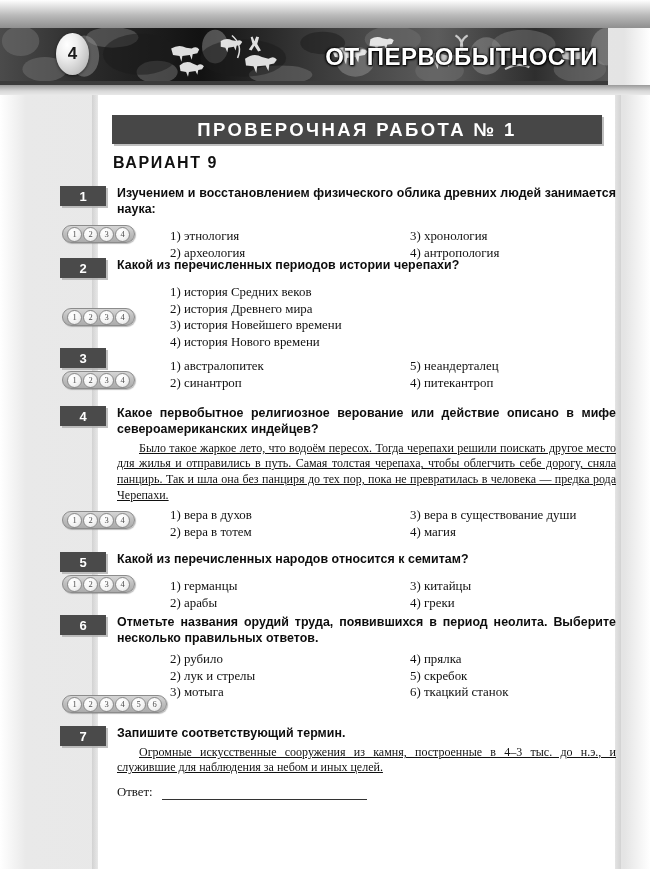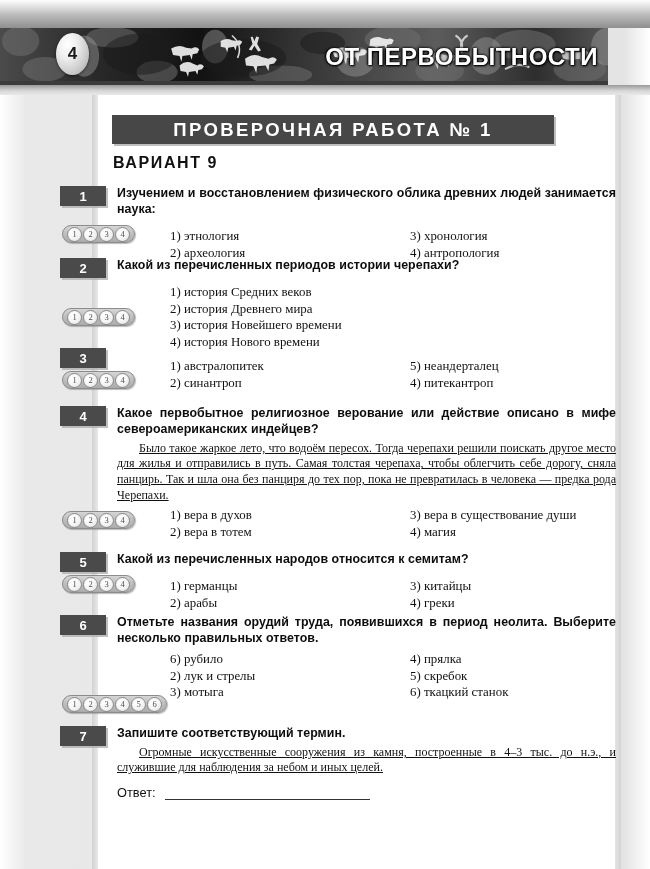--- a/index.html
+++ b/index.html
@@ -66,21 +66,21 @@
     font-size:17px; font-weight:bold; color:#1a1a1a;
     font-family:"Liberation Sans", sans-serif;
   }
   .banner-under {
     position:absolute; left:0; top:85px; width:650px; height:10px;
     background: linear-gradient(to bottom, #9a9a9a 0%, #d8d8d8 60%, #e8e8e8 100%);
   }
 
   
   .title-bar {
-    position:absolute; left:112px; top:115px; width:442px; height:29px;
+    position:absolute; left:112px; top:115px; width:490px; height:29px;
     background:#474747;
     display:flex; align-items:center; justify-content:center;
     box-shadow: 2px 2px 0 rgba(170,170,170,.75);
   }
   .title-bar span {
     color:#fff; font-size:18.5px; font-weight:bold;
     letter-spacing:2.4px; font-family:"Liberation Sans", sans-serif;
   }
   .variant {
     position:absolute; left:113px; top:154px;
@@ -140,21 +140,21 @@
     border:1px solid #8a8a8a;
     background: radial-gradient(circle at 35% 30%, #ffffff 0%, #f4f4f4 55%, #dcdcdc 100%);
     font-size:8.5px; color:#4e4e4e;
     display:flex; align-items:center; justify-content:center;
     font-family:"Liberation Serif", serif;
   }
 
   
   .answer-row {
     position:absolute; left:117px;
-    font-family:Liberation Sans, sans-serif;
+    font-family:Liberation Serif, serif;
     font-size:12.8px; color:#111;
     display:flex; align-items:flex-end; gap:9px;
   }
   .answer-line {
     display:inline-block; width:205px;
     border-bottom:1.4px solid #333; height:12px;
   }
 </style>
 </head>
 <body>
@@ -323,21 +323,21 @@
       <div class="bub">2</div>
       <div class="bub">3</div>
       <div class="bub">4</div>
     </div>
   </div>
 
   <div class="q" style="top:615px;">
     <div class="qnum">6</div>
     <div class="qtext">Отметьте названия орудий труда, появившихся в период неолита. Выберите несколько правильных ответов.</div>
     <div class="opts" style="margin-top:4px;">
-      <div class="opt">6)  рубило</div>
+      <div class="opt">2)  рубило</div>
       <div class="opt">4)  прялка</div>
       <div class="opt">2)  лук и стрелы</div>
       <div class="opt">5)  скребок</div>
       <div class="opt">3)  мотыга</div>
       <div class="opt">6)  ткацкий станок</div>
     </div>
     <div class="pill" style="left:2px; top:80px;">
       <div class="bub">1</div>
       <div class="bub">2</div>
       <div class="bub">3</div>

